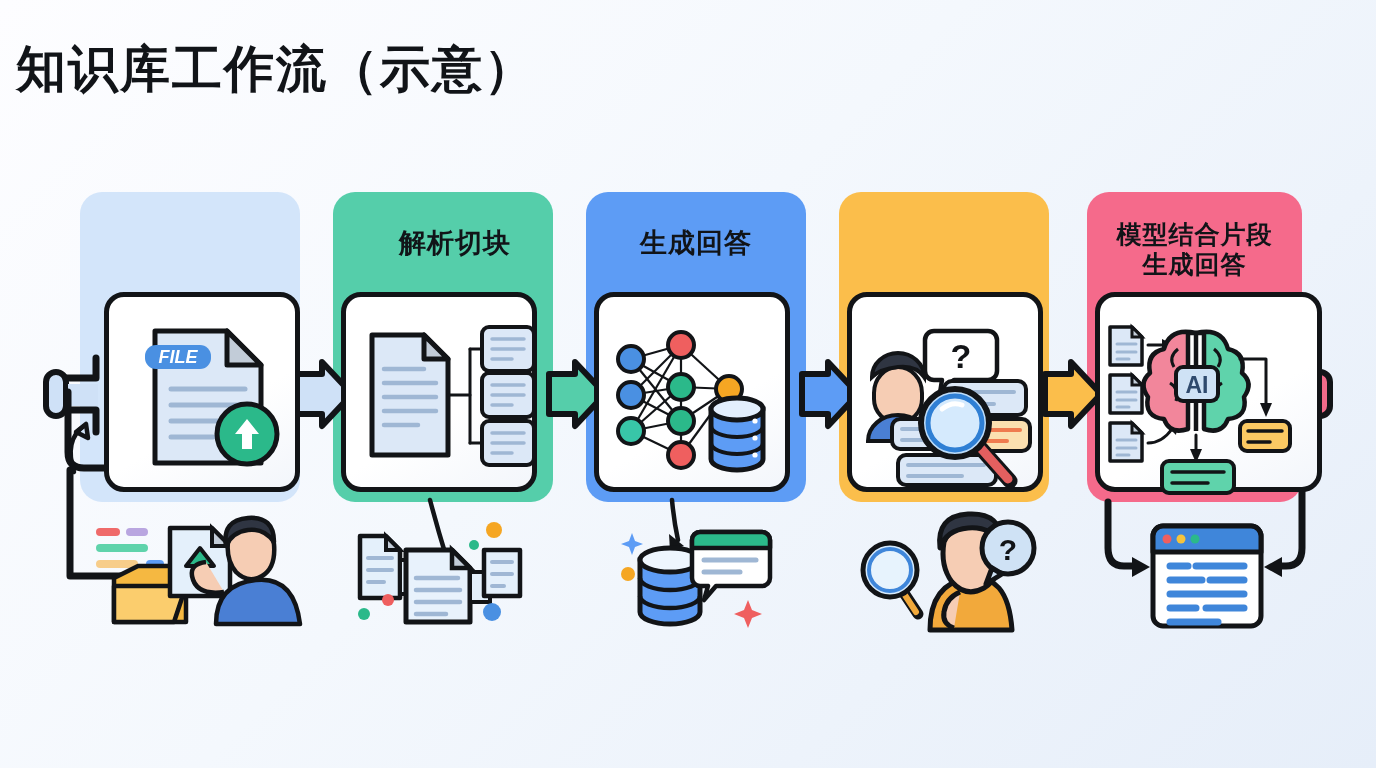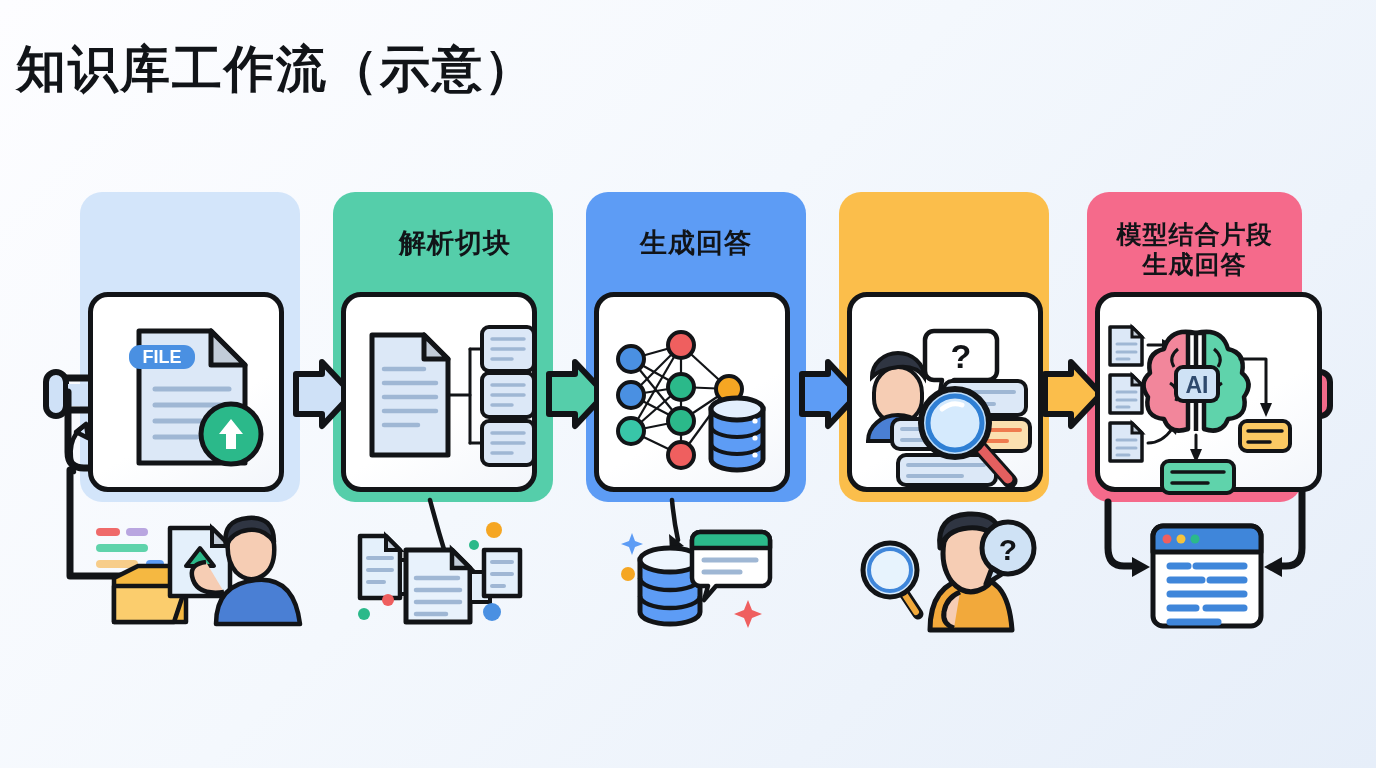--- a/index.html
+++ b/index.html
@@ -126,21 +126,21 @@
     <span>解析切块</span>
   </div>
   <div class="card-title" style="left:586px; top:228px; width:220px;">
     <span>生成回答</span>
   </div>
   <div class="card-title" style="left:1087px;top:208px; width:215px; font-size:25px;margin-top:12px;">
     <div>模型结合片段</div>
     <div>生成回答</div>
   </div>
 
-  <div class="icon-box" style="left:88px; top:292px; width:196px; height:200px;">
+  <div class="icon-box" style="left:104px; top:292px; width:196px; height:200px;font-style:italic;">
     <svg width="196" height="200" viewBox="0 0 196 200">
       <path d="M46 34 L118 34 L152 68 L152 166 L46 166 Z" fill="#dce8f7" stroke="#121417" stroke-width="5" stroke-linejoin="round"></path>
       <path d="M118 34 L118 68 L152 68 Z" fill="#c2ccd8" stroke="#121417" stroke-width="5" stroke-linejoin="round"></path>
       <rect x="36" y="48" width="66" height="24" rx="11" fill="#4a90e2"></rect>
       <text x="69" y="66" font-family="Liberation Sans, sans-serif" font-size="18" font-weight="bold" fill="#ffffff" text-anchor="middle">FILE</text>
       <g stroke="#9fb7d4" stroke-width="5" stroke-linecap="round">
         <line x1="62" y1="92" x2="136" y2="92"></line>
         <line x1="62" y1="108" x2="136" y2="108"></line>
         <line x1="62" y1="124" x2="122" y2="124"></line>
         <line x1="62" y1="140" x2="104" y2="140"></line>

